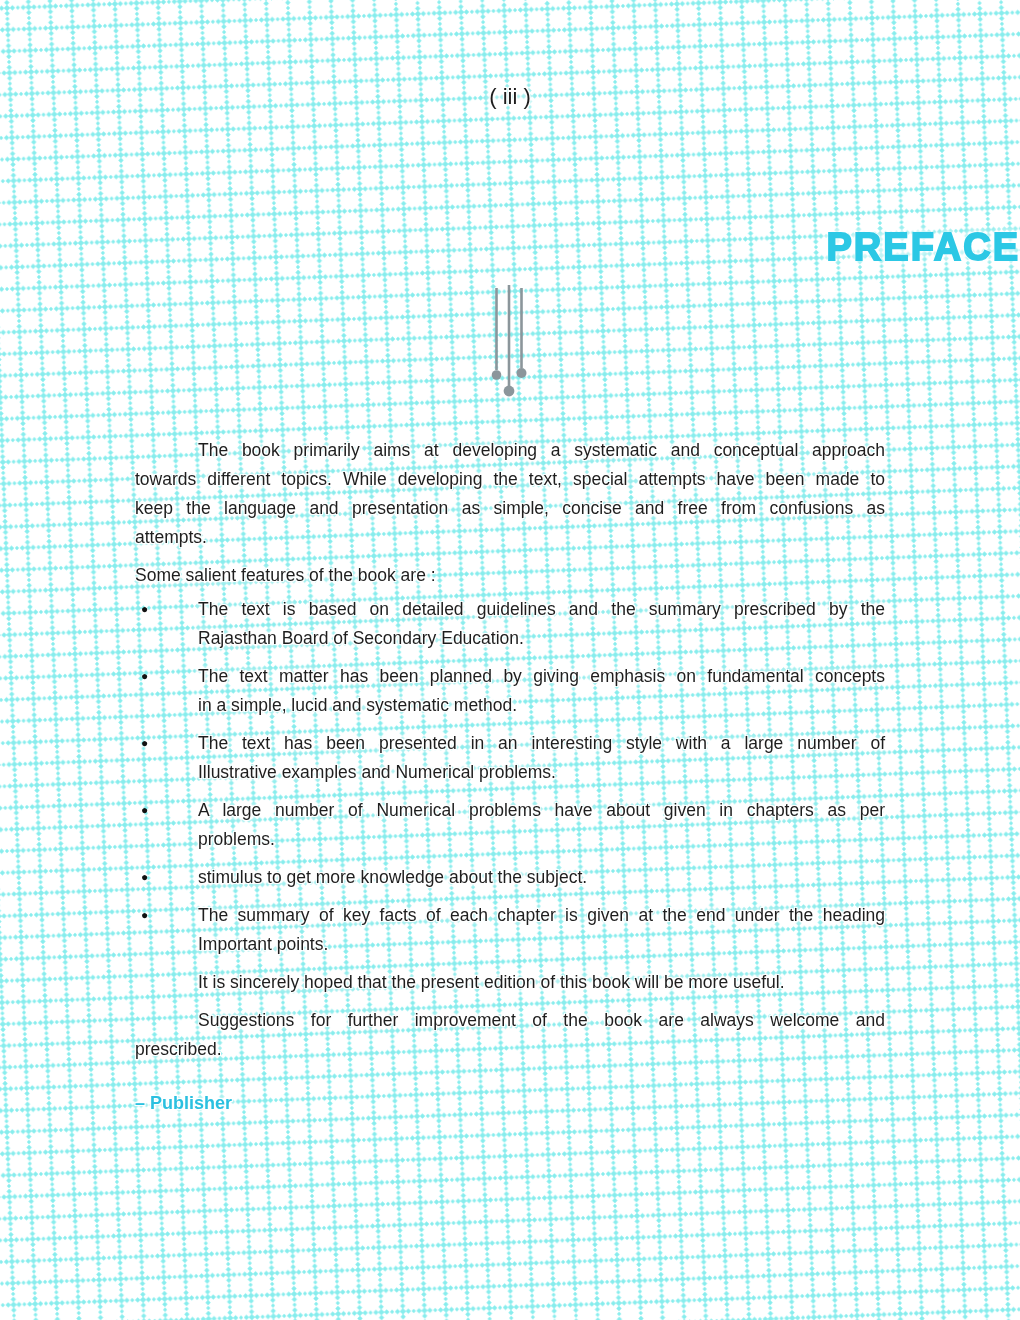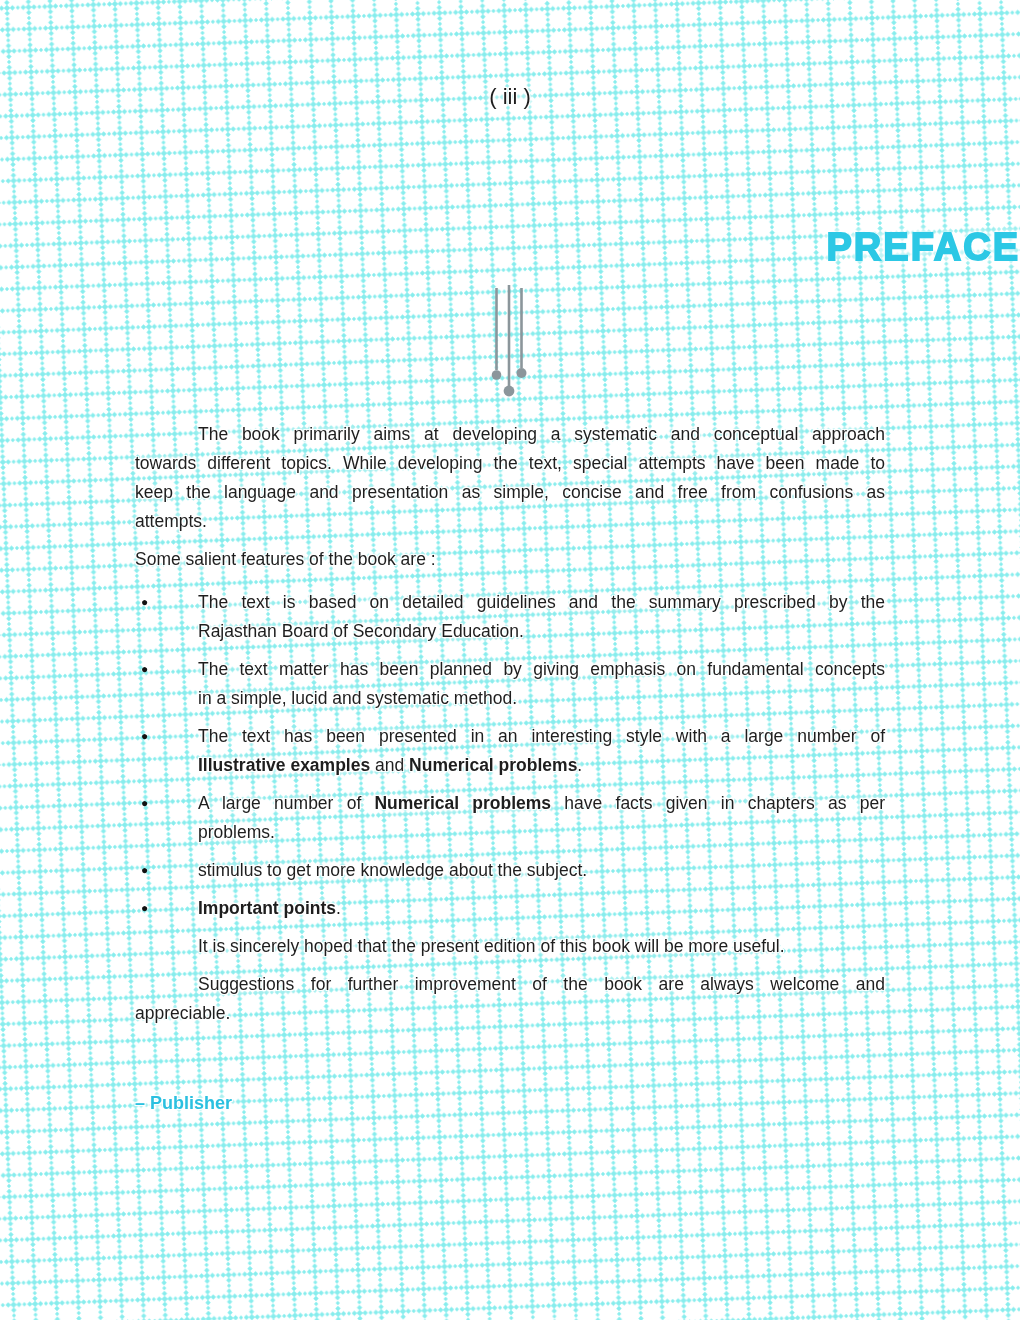--- a/index.html
+++ b/index.html
@@ -29,33 +29,33 @@
   }
   .title{
     position:absolute;z-index:2;left:0;top:226px;width:1020px;margin:0;
     text-align:right;font-size:38px;font-weight:700;letter-spacing:2px;
     color:var(--accent);
     -webkit-text-stroke:1.8px var(--accent);
   }
   .pendulum{position:absolute;z-index:2;left:483px;top:280px;}
 
   .flow{
-    position:absolute;z-index:2;left:135px;top:420px;width:750px;
+    position:absolute;z-index:2;left:135px;top:436px;width:750px;
     font-size:17.5px;line-height:29px;color:var(--ink);
   }
   .block{margin-bottom:9px;}
-  .block.heading{margin-bottom:14px;}
+  .block.heading{margin-bottom:5px;}
   .block.bullet{position:relative;padding-left:63px;}
   .block.bullet .marker{
     position:absolute;left:6px;top:0;font-size:12px;line-height:29px;color:#111;
   }
   .line{text-align:left;}
   .line.just{text-align:justify;text-align-last:justify;}
   .line.ind{text-indent:63px;}
-  .b{font-weight:bold;}
+  .b{font-weight:normal;}
 
   .signature{
     position:absolute;z-index:2;top:1089px;left:135px;width:750px;
     font-size:18px;line-height:29px;font-weight:bold;
     color:var(--publisher);
   }
 </style>
 </head>
 <body>
 
@@ -115,35 +115,36 @@
         <div class="line halo just"><span>The text matter has been planned by giving emphasis on fundamental concepts</span></div>
         <div class="line halo"><span>in a simple, lucid and systematic method.</span></div>
       </div>
       <div class="block bullet">
         <span class="marker">●</span>
         <div class="line halo just"><span>The text has been presented in an interesting style with a large number of</span></div>
         <div class="line halo"><span class="b">Illustrative examples</span><span> and </span><span class="b">Numerical problems</span><span>.</span></div>
       </div>
       <div class="block bullet">
         <span class="marker">●</span>
-        <div class="line halo just"><span>A large number of </span><span class="b">Numerical problems</span><span> have facts given in chapters as per</span></div>
+        <div class="line halo just"><span>A large number of </span><span class="b">Numerical problems</span><span> have about given in chapters as per</span></div>
         <div class="line halo"><span>problems.</span></div>
       </div>
       <div class="block bullet">
         <span class="marker">●</span>
         <div class="line halo"><span>stimulus  to get more knowledge about the subject.</span></div>
       </div>
       <div class="block bullet">
         <span class="marker">●</span>
+        <div class="line halo just"><span>The summary of key facts of each chapter is given at the end under the heading</span></div>
         <div class="line halo"><span class="b">Important points</span><span>.</span></div>
       </div>
       <div class="block para">
         <div class="line halo ind"><span>It is sincerely hoped that the present edition of this book will be more useful.</span></div>
       </div>
       <div class="block para">
         <div class="line halo just ind"><span>Suggestions for further improvement of the book are always welcome and</span></div>
-        <div class="line halo"><span>appreciable.</span></div>
+        <div class="line halo"><span>prescribed.</span></div>
       </div>
     </div>
 
   <div class="signature halo">– Publisher</div>
 
 </div>
 
 </body></html>

